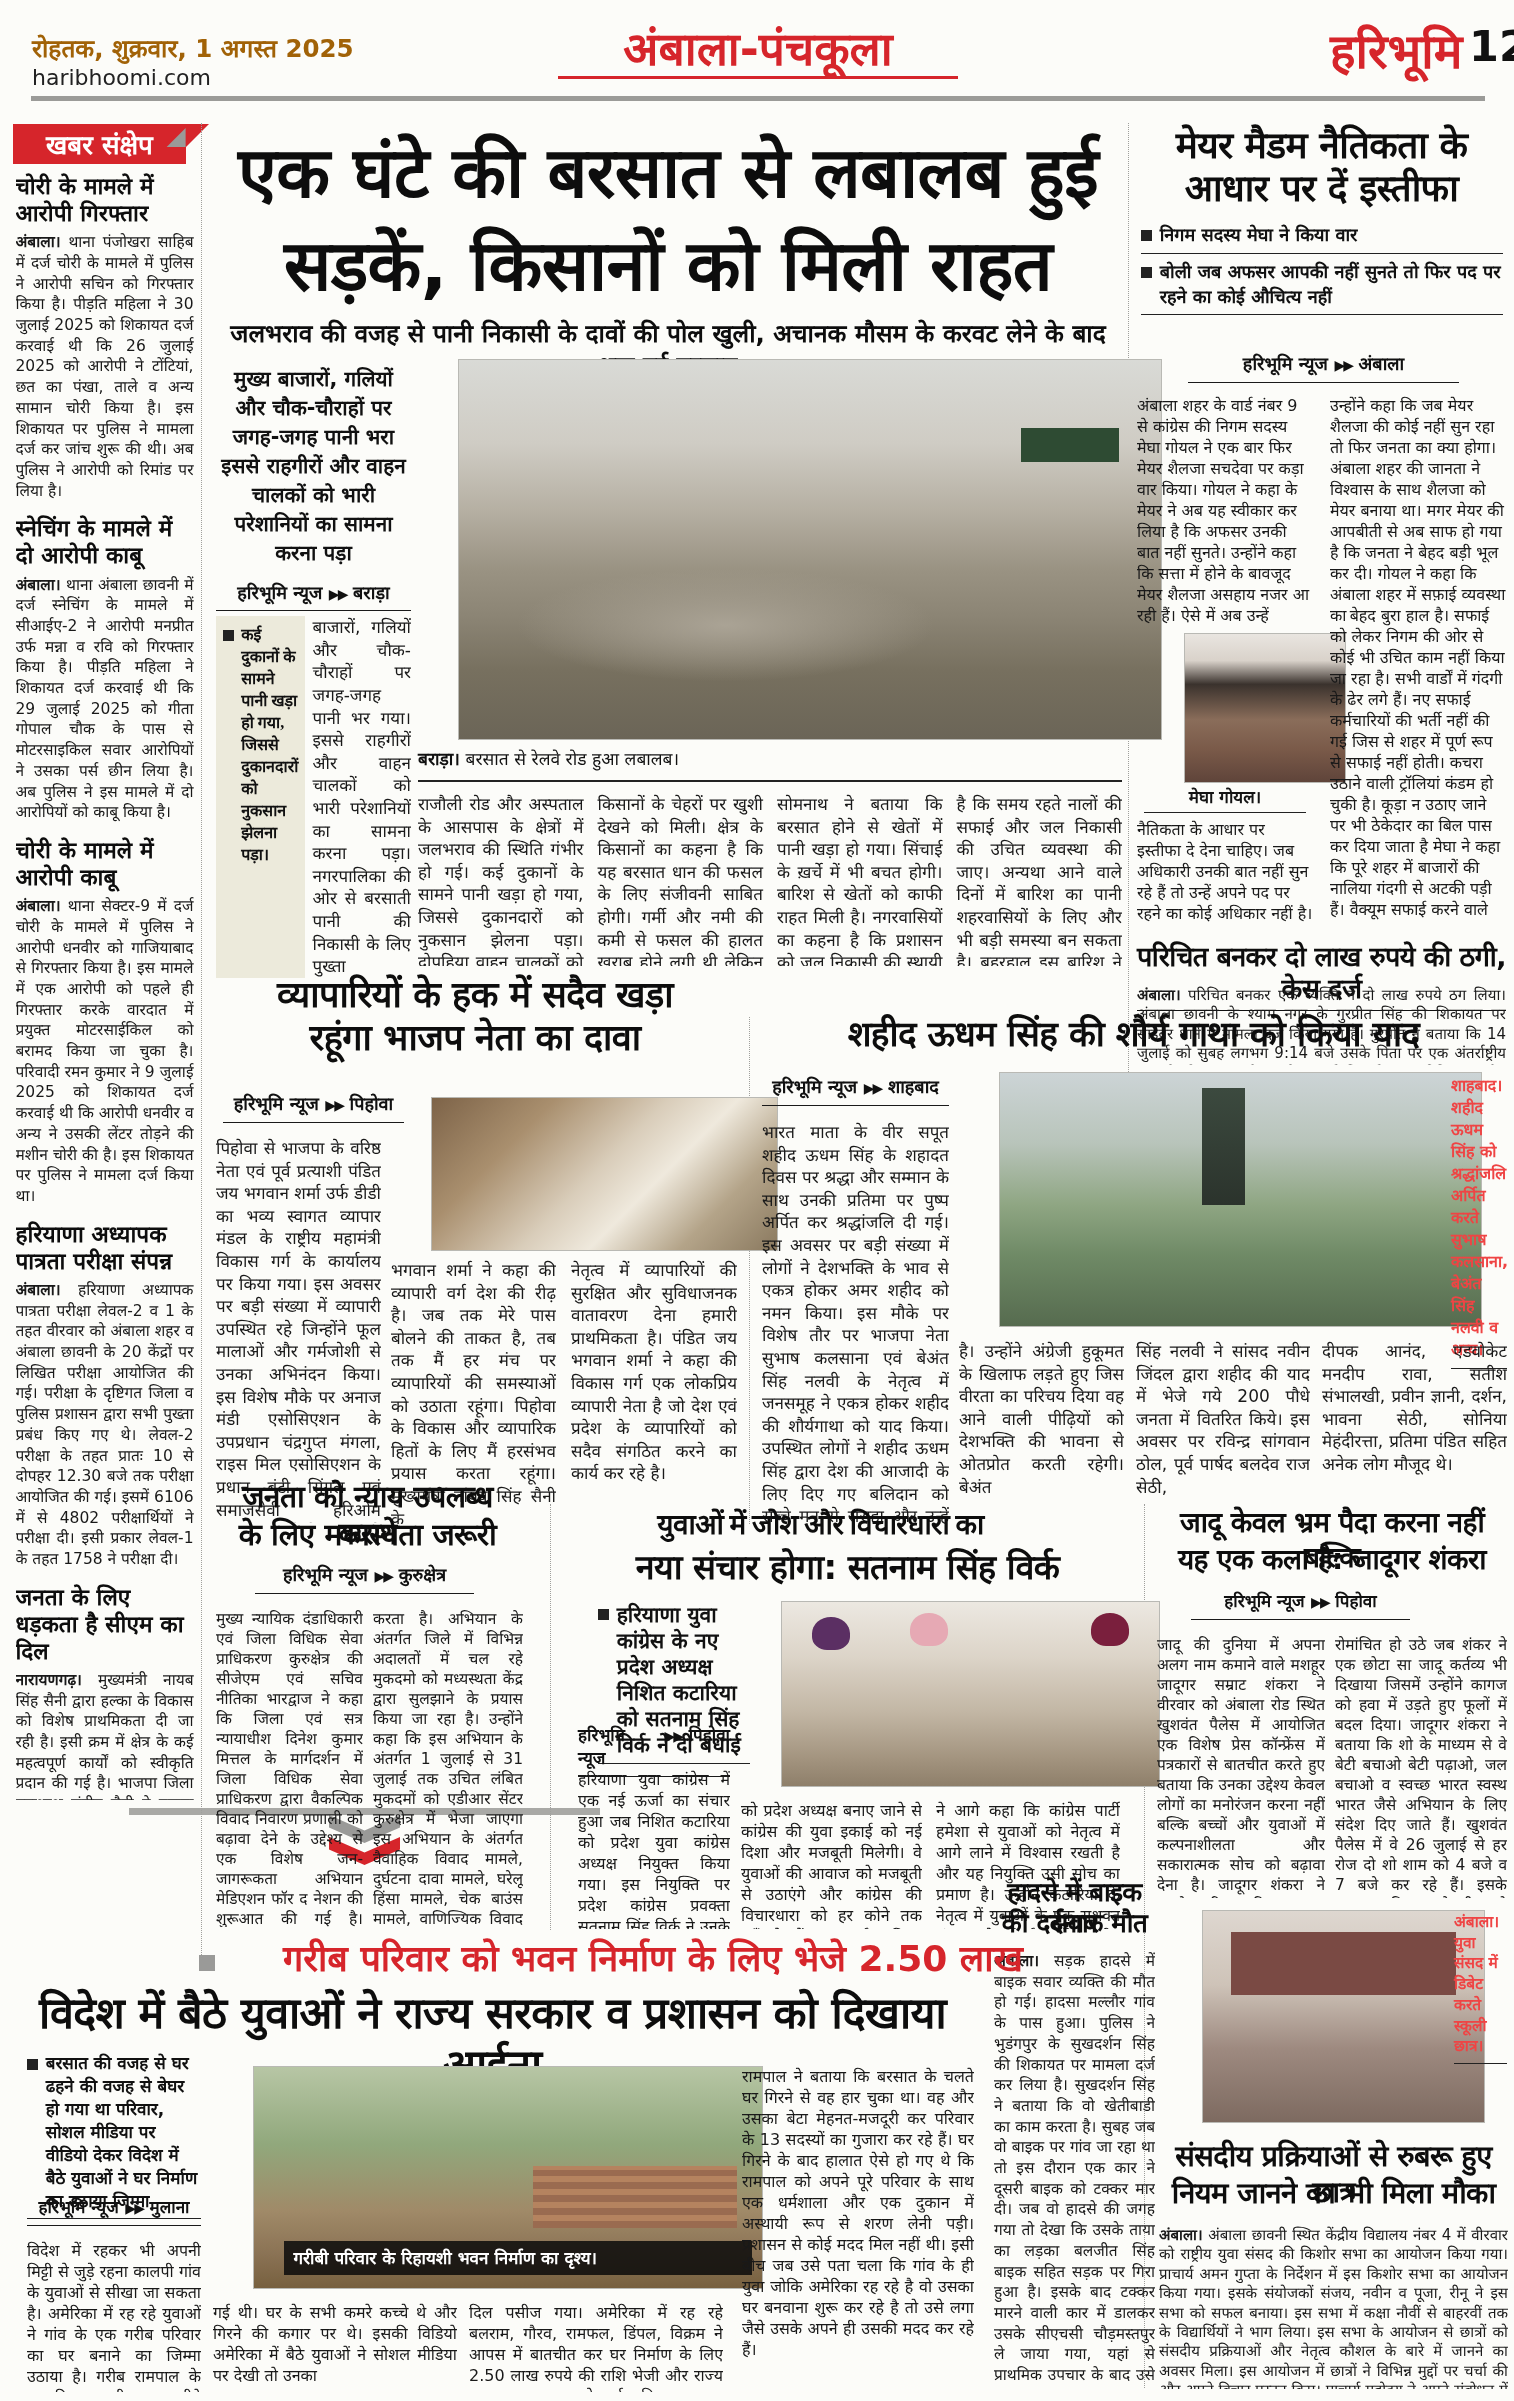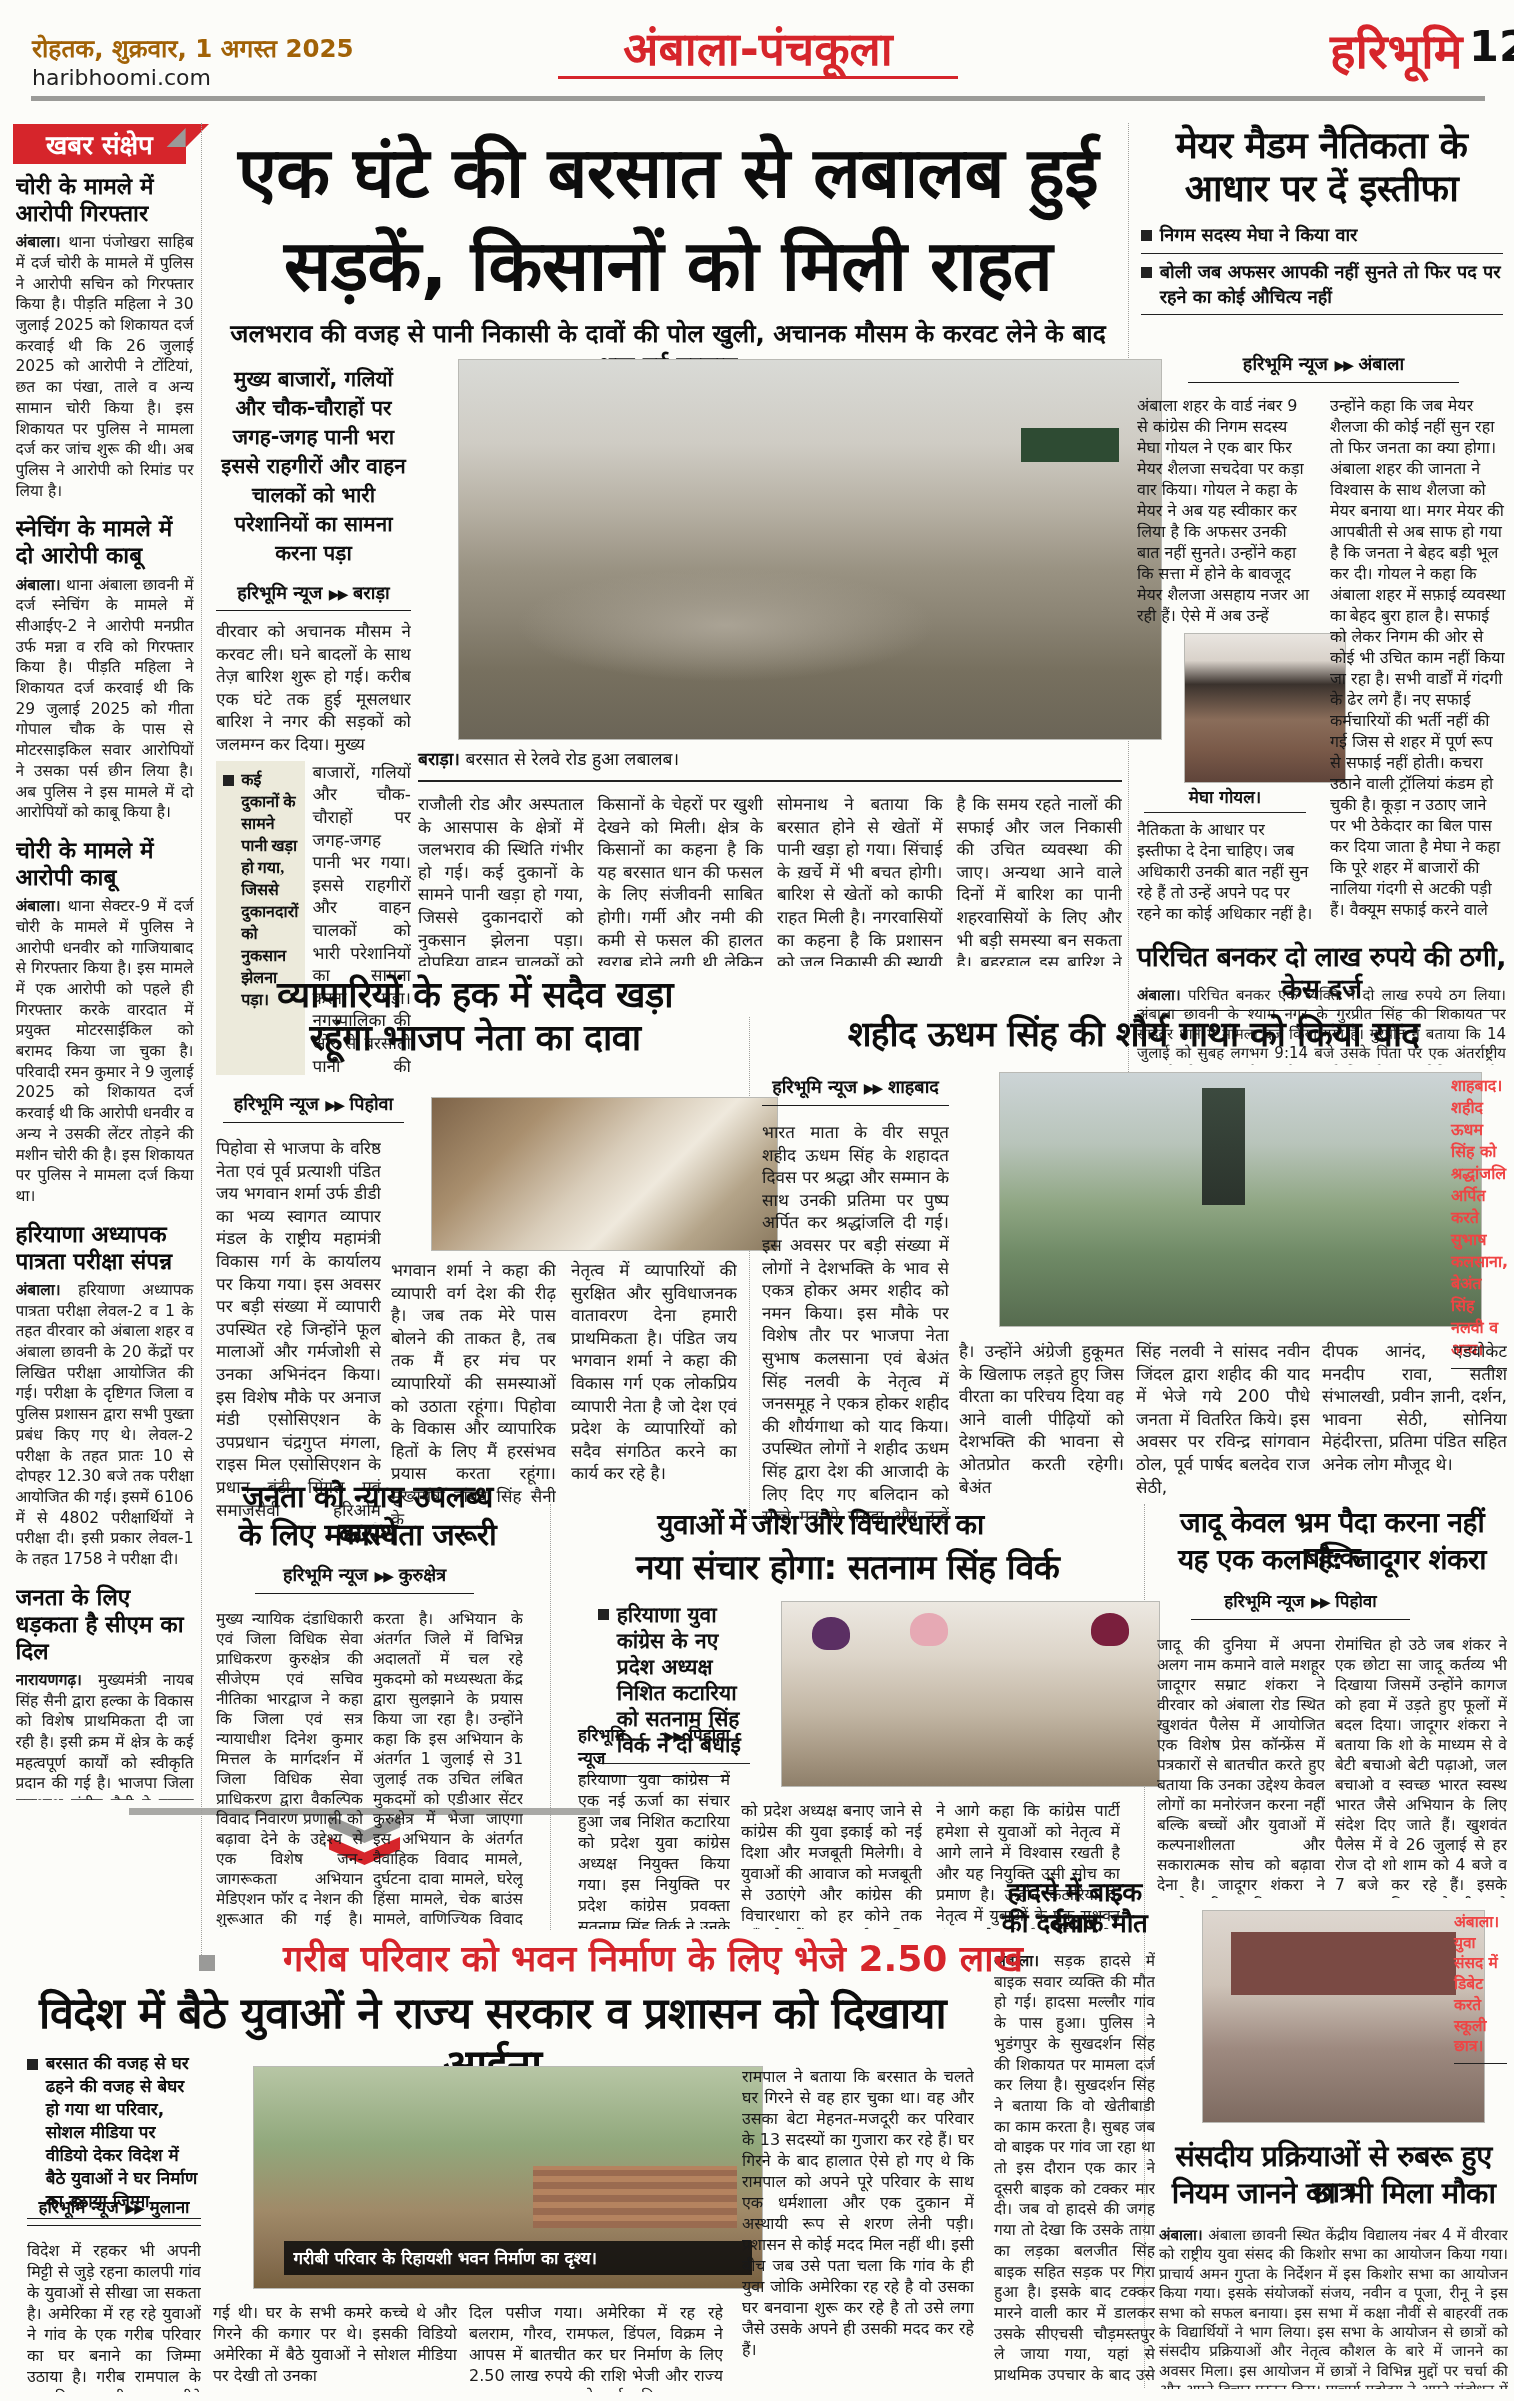--- a/index.html
+++ b/index.html
@@ -90,21 +90,20 @@
   <div class="abs hl" style="left:216px;top:221px;width:904px;font-size:70px;line-height:90px;">सड़कें, किसानों को मिली राहत</div>
   <div class="abs hl" style="left:216px;top:318px;width:904px;font-size:24.5px;line-height:32px;letter-spacing:0;">जलभराव की वजह से पानी निकासी के दावों की पोल खुली, अचानक मौसम के करवट लेने के बाद शुरू हुई बरसात</div>
 
   <div class="abs clip" style="left:216px;top:365px;width:195px;height:710px;">
     <div style="font-size:20.7px;line-height:29px;font-weight:700;text-align:center;color:#111;">मुख्य बाजारों, गलियों और चौक-चौराहों पर जगह-जगह पानी भरा इससे राहगीरों और वाहन चालकों को भारी परेशानियों का सामना करना पड़ा</div>
     <div class="byline" style="margin-top:10.3px;">
       <span>हरिभूमि न्यूज</span>
       <span class="arr">▶▶</span>
       <span>बराड़ा</span>
     </div>
-    <div class="body-t" style="margin-top:9px;">वीरवार को अचानक मौसम ने करवट ली। घने बादलों के साथ तेज़ बारिश शुरू हो गई। करीब एक घंटे तक हुई मूसलधार बारिश ने नगर की सड़कों को जलमग्न कर दिया। मुख्य</div>
     <div style="display:flex;gap:7.7px;margin-top:5.2px;">
       <div class="pullbox" style="width:46%;font-family:Liberation Serif, serif;">
         <span class="sq"></span>
         <span>कई दुकानों के सामने पानी खड़ा हो गया, जिससे दुकानदारों को नुकसान झेलना पड़ा।</span>
       </div>
       <div class="body-t" style="width:54%;">बाजारों, गलियों और चौक-चौराहों पर जगह-जगह पानी भर गया। इससे राहगीरों और वाहन चालकों को भारी परेशानियों का सामना करना पड़ा। नगरपालिका की ओर से बरसाती पानी की निकासी के लिए पुख्ता</div>
     </div>
 
   </div>
 

